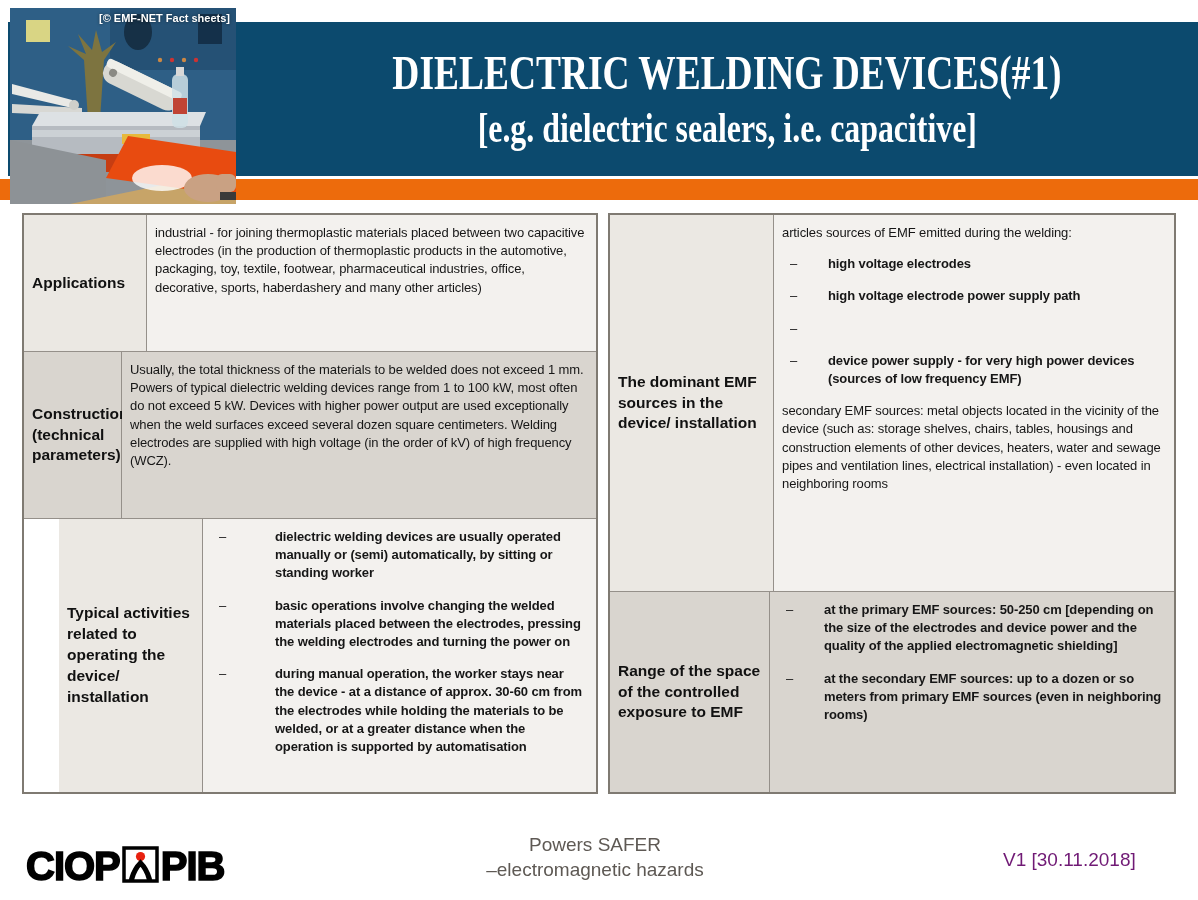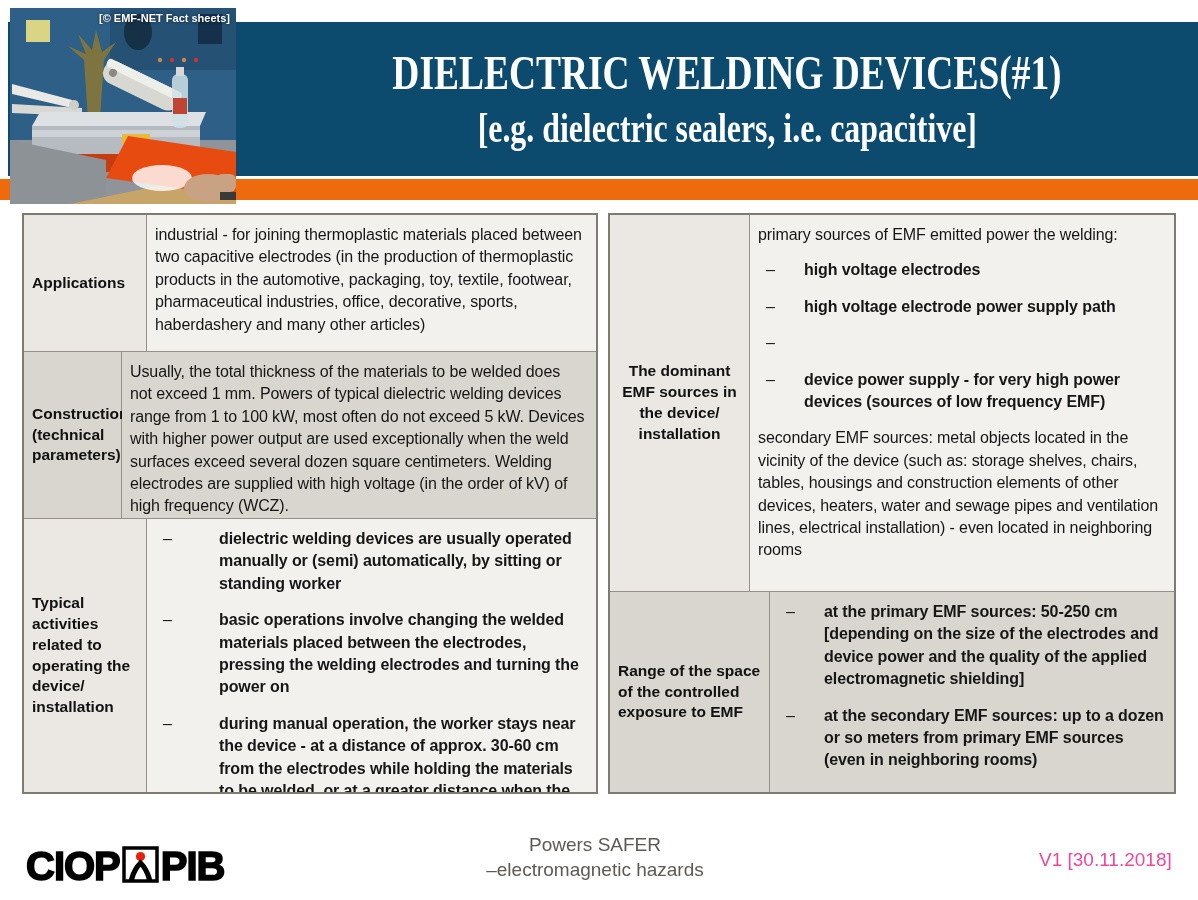--- a/index.html
+++ b/index.html
@@ -58,21 +58,21 @@
   .trow { display:flex; border-bottom:1px solid #95908A; box-sizing:border-box; overflow:hidden; }
   .trow:last-child { border-bottom:none; }
   .label-cell {
     flex:0 0 auto; display:flex; align-items:center;
     padding:9px 8px; box-sizing:border-box;
     font-weight:bold; font-size:15.5px; line-height:1.35; color:#111;
     border-right:1px solid #95908A;
   }
   .content-cell {
     flex:1 1 auto; padding:9px 10px 8px 8px; box-sizing:border-box;
-    font-size:16px; line-height:1.4; color:#161616; letter-spacing:-0.1px;
+    font-size:13px; line-height:1.4; color:#161616; letter-spacing:-0.1px;
     overflow:hidden;
   }
   .row-light .label-cell   { background:#EBE8E3; }
   .row-light .content-cell { background:#F3F1EE; }
   .row-shaded .label-cell, .row-shaded .content-cell { background:#D9D5CF; }
 
   .content-cell p { margin:0 0 13px 0; }
   .bullet { display:flex; margin:0 0 14px 0; }
   .bullet .dash { flex:0 0 64px; padding-left:8px; box-sizing:border-box; }
   .bullet .btext { flex:1 1 auto;font-weight:bold; }
@@ -87,21 +87,21 @@
     -webkit-text-stroke:1.6px #000;
   }
   .logo-glyph { width:37px; height:37px; margin:0 2px; }
 
   .footer-center {
     position:absolute; left:400px; top:832px; width:390px;
     text-align:center; color:#5E5954; font-size:19px; line-height:1.32;
   }
   .version {
     position:absolute; left:1003px; top:849px;
-    color:#ec4899; font-size:19px;margin-left:36px;
+    color:#701a75; font-size:19px;
   }
 </style>
 </head>
 <body>
 
 <div class="banner" style="background: #0c4a6e; margin-left: 8px;">
   <div class="banner-inner">
     <div class="title-line1">DIELECTRIC WELDING DEVICES(#1)</div>
     <div class="title-line2">[e.g. dielectric sealers, i.e. capacitive]</div>
   </div>
@@ -159,46 +159,46 @@
     </div>
     <div class="trow row-shaded" style="height: 167px;">
       <div class="label-cell" style="width: 98px;">
         <div>Construction (technical parameters)</div>
       </div>
       <div class="content-cell">
         <p>Usually, the total thickness of the materials to be welded does not exceed 1 mm. Powers of typical dielectric welding devices range from 1 to 100 kW, most often do not exceed 5 kW. Devices with higher power output are used exceptionally when the weld surfaces exceed several dozen square centimeters. Welding electrodes are supplied with high voltage (in the order of kV) of high frequency (WCZ).</p>
       </div>
     </div>
     <div class="trow row-light" style="height: 273px;">
-      <div class="label-cell" style="width: 123px;">
+      <div class="label-cell" style="width: 144px; margin-left: 35px;">
         <div>Typical activities related to operating the device/ installation</div>
       </div>
       <div class="content-cell">
         <div class="bullet">
           <span class="dash" style="flex-basis: 64px;">–</span>
           <span class="btext">dielectric welding devices are usually operated manually or (semi) automatically, by sitting or standing worker</span>
         </div>
         <div class="bullet">
           <span class="dash" style="flex-basis: 64px;">–</span>
           <span class="btext">basic operations involve changing the welded materials placed between the electrodes, pressing the welding electrodes and turning the power on</span>
         </div>
         <div class="bullet">
           <span class="dash" style="flex-basis: 64px;">–</span>
           <span class="btext">during manual operation, the worker stays near the device - at a distance of approx. 30-60 cm from the electrodes while holding the materials to be welded, or at a greater distance when the operation is supported by automatisation</span>
         </div>
       </div>
     </div>
   </div>
 <div class="fact-table" id="right-table">
     <div class="trow row-light" style="height: 377px;">
-      <div class="label-cell" style="width: 140px; text-align: center;">
+      <div class="label-cell" style="width: 164px;">
         <div>The dominant EMF sources in the device/ installation</div>
       </div>
       <div class="content-cell">
-        <p>primary sources of EMF emitted power the welding:</p>
+        <p>articles sources of EMF emitted during the welding:</p>
         <div class="bullet">
           <span class="dash" style="flex-basis: 46px;">–</span>
           <span class="btext">high voltage electrodes</span>
         </div>
         <div class="bullet">
           <span class="dash" style="flex-basis: 46px;">–</span>
           <span class="btext">high voltage electrode power supply path</span>
         </div>
         <div class="bullet">
           <span class="dash" style="flex-basis: 46px;">–</span>

